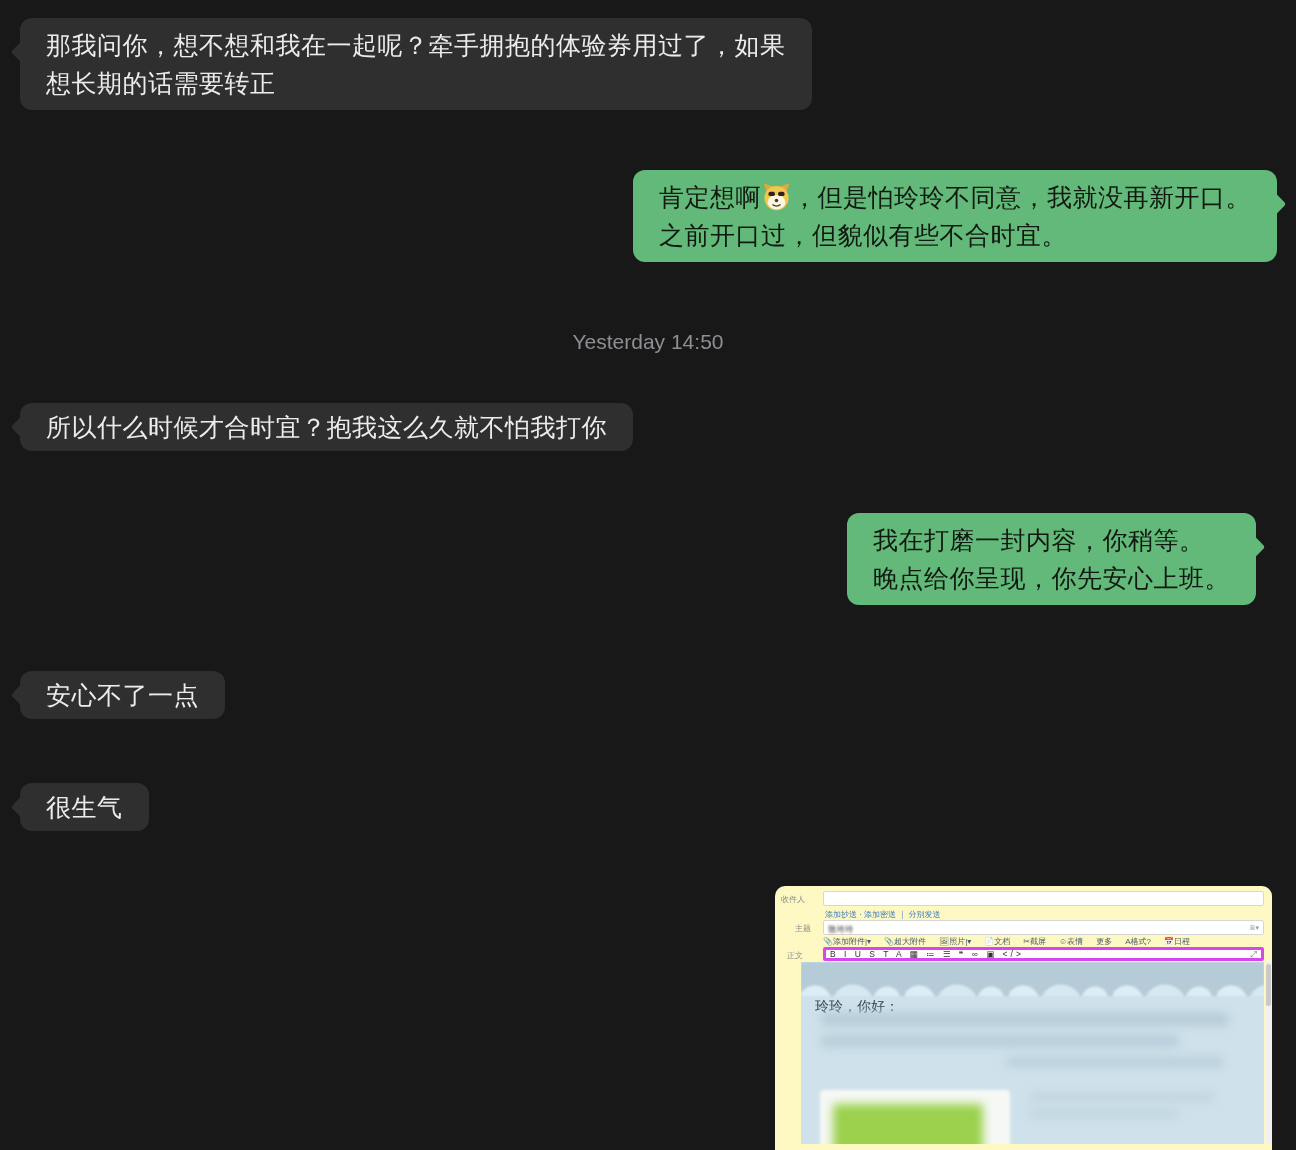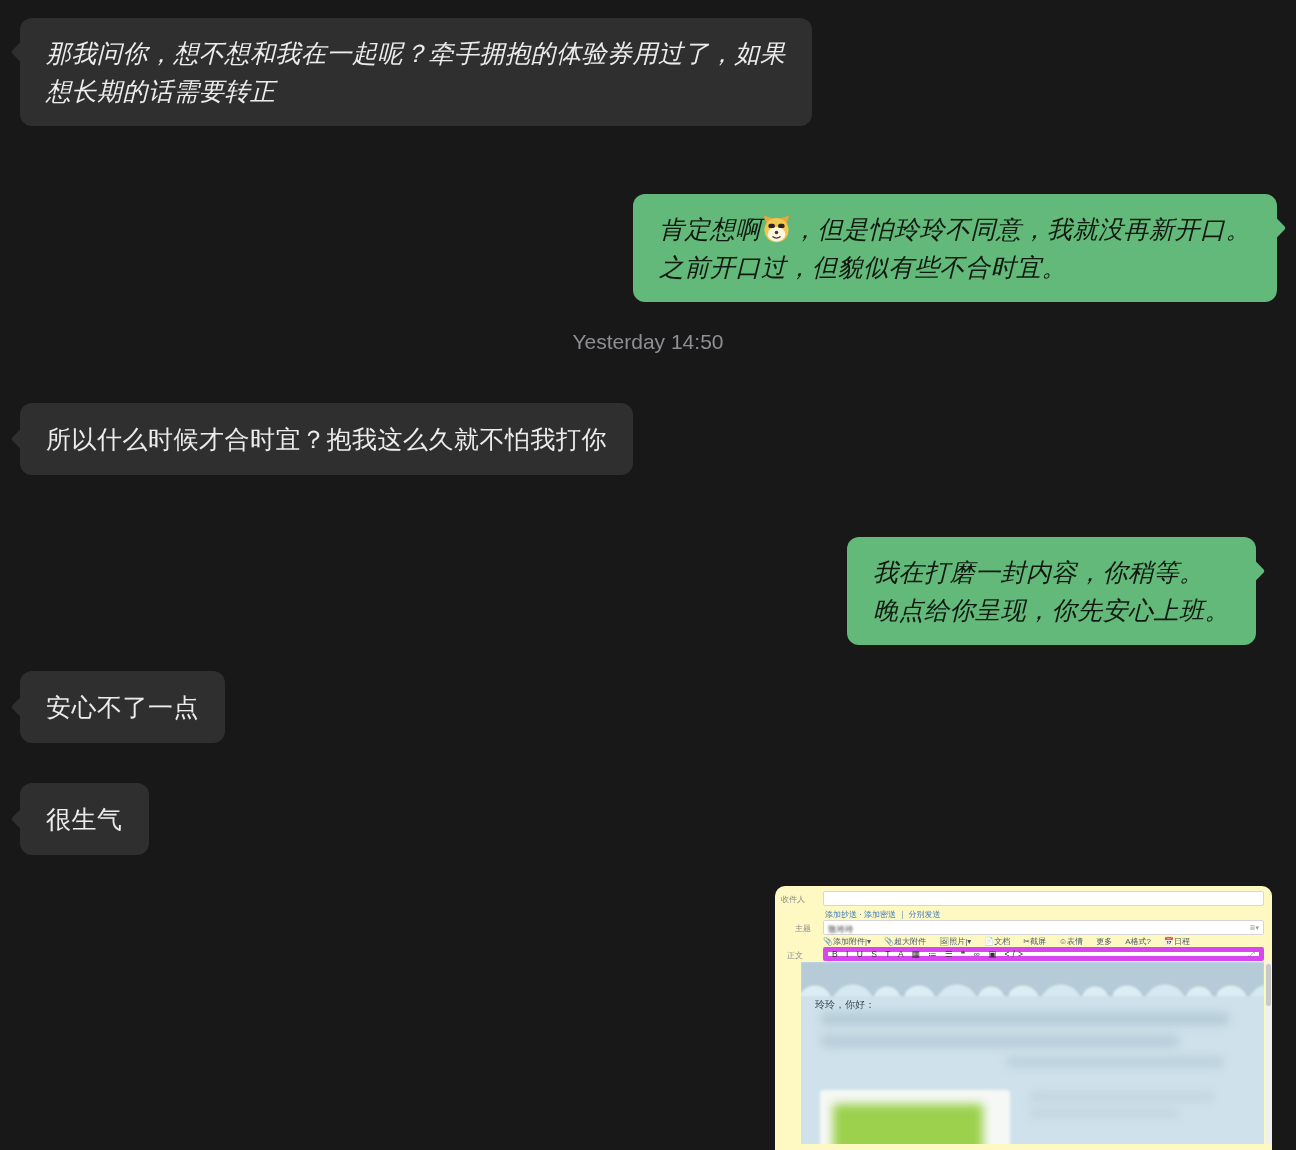--- a/index.html
+++ b/index.html
@@ -20,23 +20,23 @@
   
   .bubble{
     position:absolute;
     border-radius:12px;
     font-size:25px;
     line-height:38px;
     letter-spacing:.5px;
     white-space:nowrap;
   }
   .bubble.in{background:var(--in-bubble);color:var(--in-text);}
-  .bubble.out{background:var(--out-bubble);color:var(--out-text);margin-top:24px;}
-  .bubble.multi{padding:16px 26px;font-style:italic;}
-  .bubble.single{padding:17px 26px;}
+  .bubble.out{background:var(--out-bubble);color:var(--out-text);}
+  .bubble.multi{padding:8px 26px;}
+  .bubble.single{padding:5px 26px;}
   .tail{
     position:absolute;width:16px;height:16px;border-radius:3px;
     transform:rotate(45deg);
   }
   .bubble.in .tail{left:-6px;background:var(--in-bubble);}
   .bubble.out .tail{right:-6px;background:var(--out-bubble);}
   .tail.t-top{top:26px;}
   .tail.t-mid{top:50%;margin-top:-8px;}
   .doge{width:29px;height:29px;vertical-align:-5px;margin:0 1px;}
   
@@ -59,41 +59,41 @@
   .email .subject-text{
     position:absolute;left:4px;top:3px;color:#333;font-size:8.5px;filter:blur(1.1px);
   }
   .email .subject-icon{position:absolute;right:4px;top:3px;color:#999;font-size:7px;}
   .email .toolbar{
     position:absolute;left:48px;top:50px;width:441px;color:#4a5a6a;
     display:flex;gap:13px;filter:blur(.55px);white-space:nowrap;overflow:hidden;
   }
   .email .fmtbar{
     position:absolute;left:48px;top:61px;width:441px;height:14px;
-    border:5px solid #d946ef;background:#fdfdfd;border-radius:2px;
+    border:3px solid #d946ef;background:#fdfdfd;border-radius:2px;
     display:flex;align-items:center;gap:0;padding:0 4px;
     color:#333;font-size:8.5px;letter-spacing:3px;filter:blur(.5px);
   }
   .email .fmt-expand{margin-left:auto;letter-spacing:0;color:#777;}
   .email .bodyarea{
     position:absolute;left:26px;top:76px;width:463px;height:182px;
     background:#cfe2eb;overflow:hidden;
   }
   .email .clouds{
     position:absolute;left:0;top:0;right:0;height:34px;
     background-image:
       radial-gradient(circle 17px at 14px 40px,#dcedf4 16px,rgba(0,0,0,0) 17px),
       radial-gradient(circle 22px at 52px 44px,#d6e9f1 21px,rgba(0,0,0,0) 22px),
       radial-gradient(circle 14px at 86px 38px,#dcedf4 13px,rgba(0,0,0,0) 14px);
     background-size:104px 52px;background-repeat:repeat-x;
     background-color:#b6cbd8;
     filter:blur(1px);
   }
   .email .greeting{
-    position:absolute;left:14px;top:36px;color:#33414a;font-size:10px;filter:blur(.5px);
+    position:absolute;left:14px;top:36px;color:#33414a;font-size:14px;filter:blur(.5px);
   }
   .blob{position:absolute;border-radius:7px;filter:blur(4px);}
   .email .card{
     position:absolute;left:19px;top:128px;width:190px;height:80px;
     background:#f5f8f4;border-radius:4px;filter:blur(1.5px);
   }
   .email .greenimg{
     position:absolute;left:32px;top:142px;width:150px;height:60px;
     background:#9bd14d;border-radius:3px;filter:blur(5px);
   }

